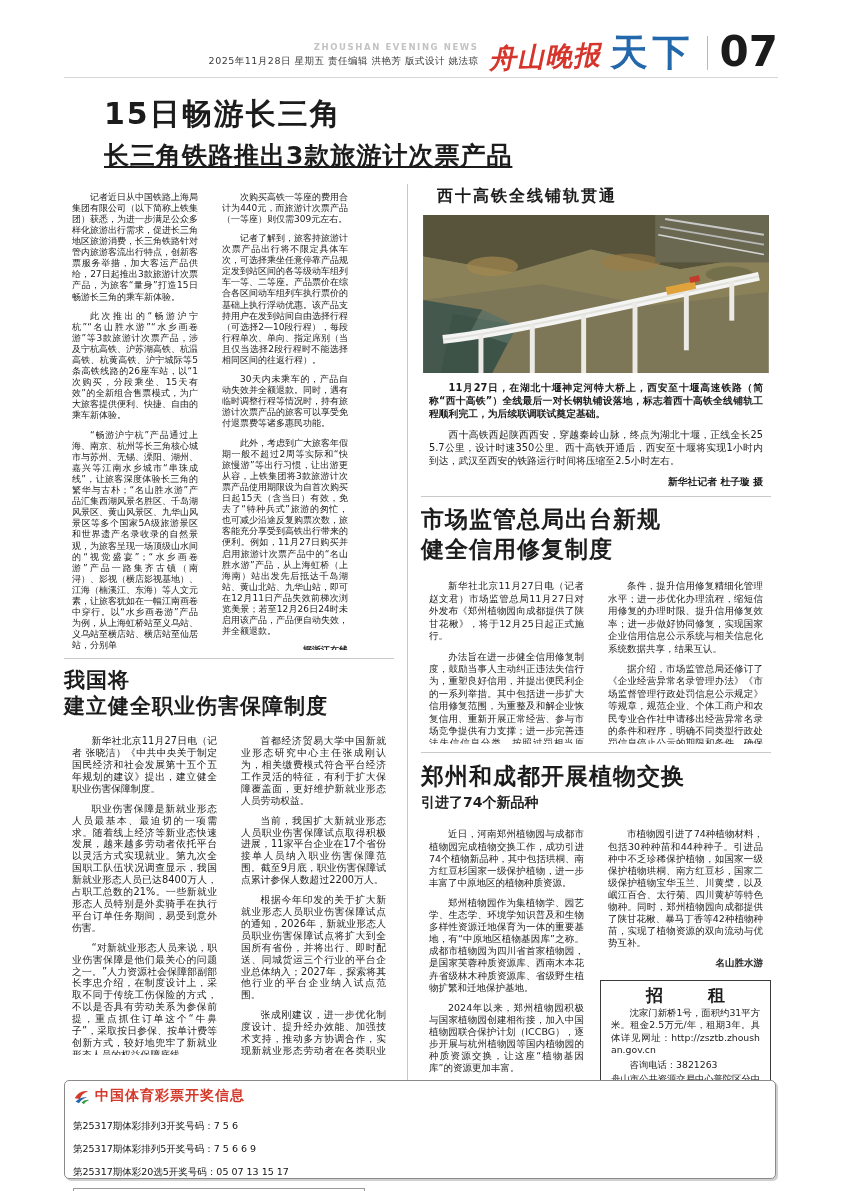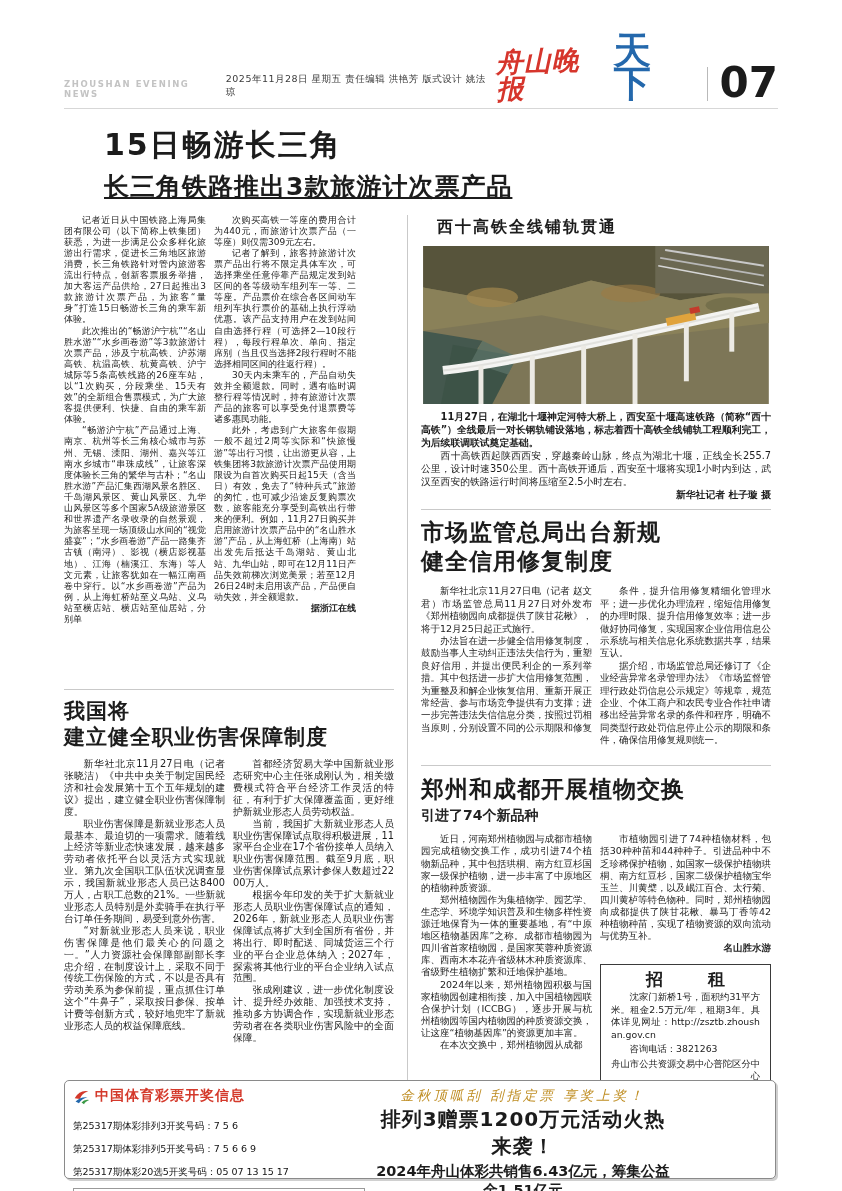--- a/index.html
+++ b/index.html
@@ -2,41 +2,41 @@
 <html><head>
 <meta charset="utf-8">
 <style>
   html,body{margin:0;padding:0;background:#e9e9e9;}
   .page{position:relative;width:842px;height:1191px;margin:0 auto;background:#ffffff;
         font-family:"DejaVu Sans","Liberation Sans",sans-serif;color:#1c1c1c;overflow:hidden;}
   .inner{position:absolute;left:64px;top:34px;width:714px;}
 
   
   .masthead{display:flex;justify-content:flex-end;align-items:flex-end;gap:10px;}
-  .mast-left{display:flex;align-items:flex-end;gap:3px;padding-bottom:2px;}
+  .mast-left{display:flex;flex-direction:column;align-items:flex-end;gap:3px;padding-bottom:2px;}
   .mast-en{font-size:8.5px;letter-spacing:1.6px;color:#c3c3c3;font-weight:600;}
   .mast-date{font-size:9.5px;color:#3a3a3a;letter-spacing:.5px;}
   .brand{font-family:"DejaVu Serif","Liberation Serif",serif;font-style:italic;font-weight:900;
          font-size:27px;color:#d6352c;transform:rotate(-2deg);letter-spacing:1px;line-height:1;}
   .section{font-size:37px;font-weight:900;color:#2468ac;letter-spacing:5px;line-height:.9;}
   .mast-sep{width:1px;height:34px;background:#b9b9b9;margin:0 2px;}
   .pageno{font-size:42px;font-weight:600;color:#1b1b1b;line-height:.85;}
   .mast-rule{height:1px;background:#d7d7d7;margin-top:7px;}
 
   
   .lead-hl{margin:16px 0 12px 40px;}
   .lead-hl .l1{font-size:30px;font-weight:900;letter-spacing:2px;}
   .lead-hl .l2{font-size:25px;font-weight:900;letter-spacing:1px;margin-top:4px;text-decoration:underline;}
 
   
   .main{display:flex;align-items:stretch;}
   .left-region{width:330px;padding-right:13px;border-right:1px solid #c9c9c9;}
   .right-region{width:350px;padding-left:13px;}
 
-  .art p{margin:0;text-indent:2em;text-align:justify;word-break:break-all;}
+  .art p{margin:8px;text-indent:2em;text-align:justify;word-break:break-all;}
   .cols{display:flex;gap:8px;}
   .col{flex:1;min-width:0;}
   p.source{text-indent:0;text-align:right;font-weight:800;}
 
   .lead-body{font-size:9px;line-height:11.1px;height:466px;overflow:hidden;width:292px;}
   .hrule{height:1px;background:#c9c9c9;margin:8px 0;}
 
   .labor-title{font-size:21px;font-weight:900;line-height:1.25;letter-spacing:1px;margin:4px 0 8px;}
   .labor-body{font-size:9.8px;line-height:11.9px;height:328px;overflow:hidden;}
 
@@ -56,21 +56,21 @@
   .plants-body .col{height:268px;overflow:hidden;}
 
   
   .adbox{border:1px solid #3a3a3a;margin-top:10px;padding:8px 10px;background:#fff;}
   .ad-title{text-align:center;font-size:17px;font-weight:900;letter-spacing:14px;text-indent:14px;margin-bottom:6px;}
   .adbox p{margin:2px 0;font-size:9.3px;line-height:12.5px;}
   .adbox .ad-org{text-indent:0;text-align:right;}
 
   
   .lottery{position:absolute;left:64px;top:1080px;width:712px;height:99px;border:1.5px solid #8a8a8a;
-           border-radius:5px;box-shadow:2px 2px 0 #d0d0d0;display:flex;box-sizing:border-box;padding:6px 8px 12px;gap:8px;background:#fff;}
+           border-radius:5px;box-shadow:2px 2px 0 #d0d0d0;display:flex;box-sizing:border-box;padding:6px 8px 12px;gap:8px;background:#fff;flex-direction:column;}
   .lot-left{width:292px;display:flex;flex-direction:column;}
   .lot-title{display:flex;align-items:center;gap:5px;font-size:14px;font-weight:900;color:#d4392b;letter-spacing:1px;}
   .lot-rows{margin-top:4px;font-size:9.5px;line-height:13.5px;color:#111;}
   .lot-disclaimer{margin-top:auto;border:1px solid #9a9a9a;font-size:7.2px;color:#333;padding:1px 3px;white-space:nowrap;overflow:hidden;}
   .lot-mid{width:300px;text-align:center;display:flex;flex-direction:column;align-items:center;}
   .lot-slogan{font-family:"DejaVu Serif","Liberation Serif",serif;font-style:italic;font-weight:400;
               font-size:13.5px;color:#bf8d22;letter-spacing:3px;}
   .lot-line1{font-size:20px;font-weight:900;letter-spacing:1px;margin-top:1px;}
   .lot-line2{font-size:14.5px;font-weight:900;margin-top:2px;}
   .lot-right{flex:1;display:flex;flex-direction:column;align-items:flex-end;}

